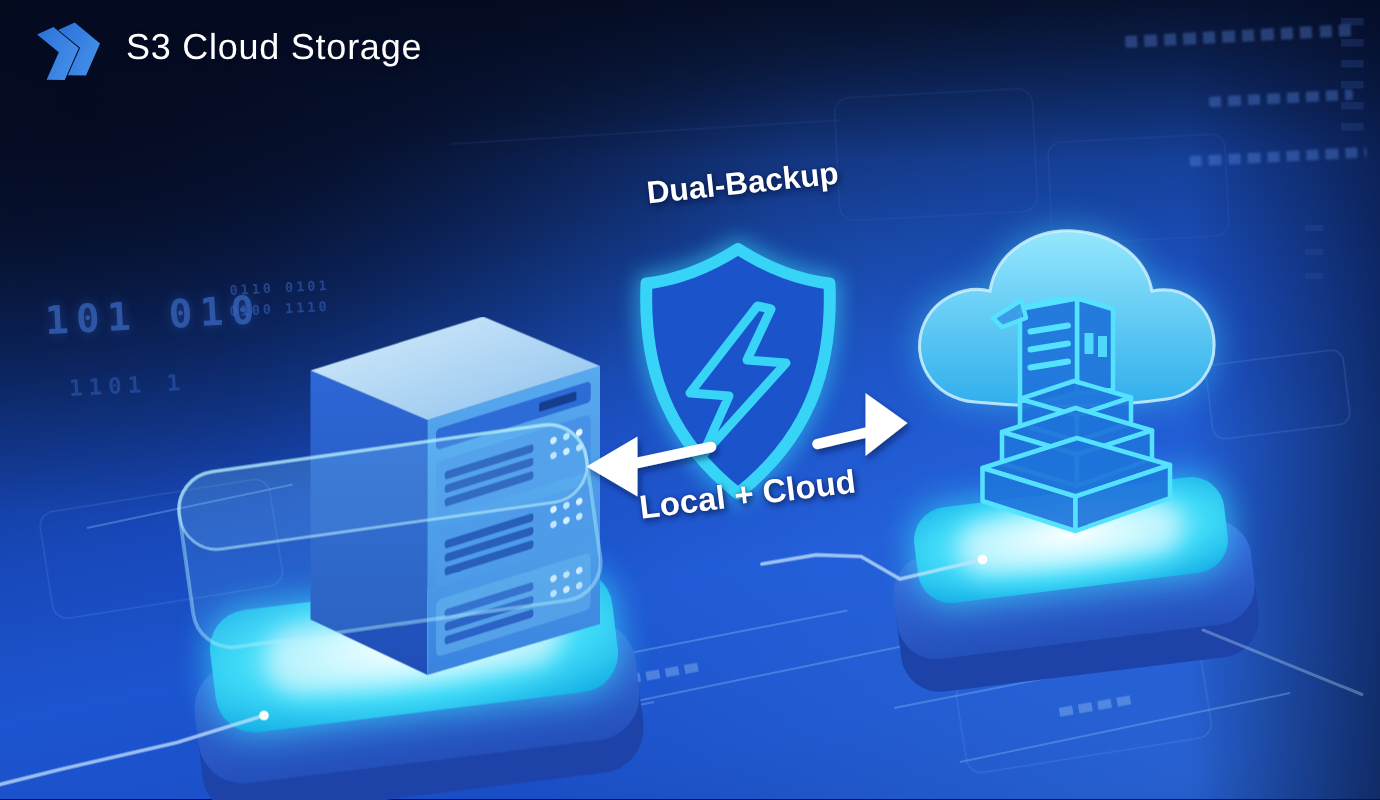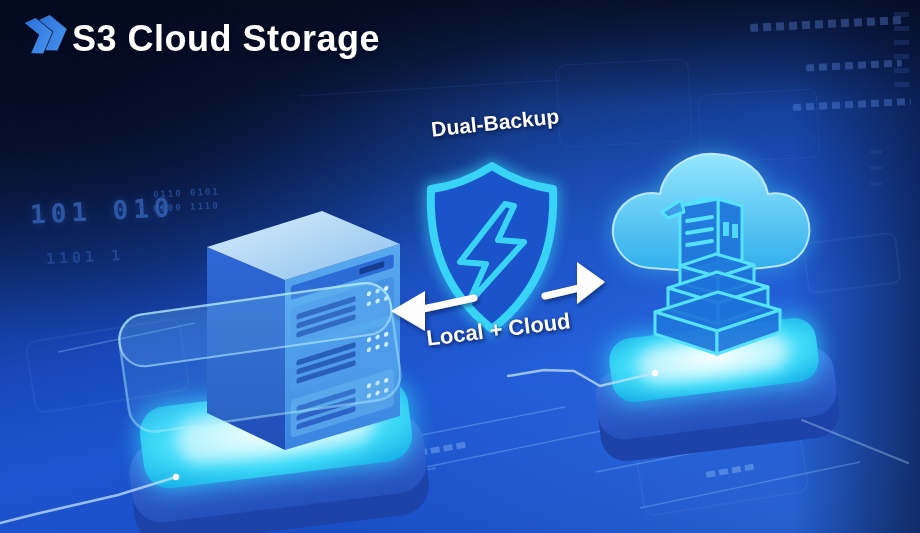--- a/index.html
+++ b/index.html
@@ -11,21 +11,21 @@
       linear-gradient(270deg, rgba(3,8,28,.55), rgba(3,8,28,0) 14%),
       linear-gradient(180deg, rgba(2,5,18,.55), rgba(2,5,18,0) 20%),
       radial-gradient(700px 420px at 70% 48%, rgba(45,115,235,.38), rgba(45,115,235,0) 70%),
       radial-gradient(640px 380px at 86% 96%, rgba(62,132,242,.42), rgba(62,132,242,0) 70%),
       linear-gradient(168deg, #061029 0%, #0a1a42 20%, #11378c 38%, #1848ba 52%, #1d55d0 66%, #1a4ec6 82%, #1443ae 100%);
   }
   svg{ position:absolute; inset:0; display:block; }
   .hdr{ position:absolute; left:0; top:0; width:920px; height:78px; z-index:6; }
   .logo{ position:absolute; left:20px; top:7px; width:58px; height:54px; }
   .title{
-    position:absolute; left:72px; top:18px; font-size:36px; font-weight:bold;
+    position:absolute; left:84px; top:18px; font-size:24px; font-weight:normal;
     color:#fff; letter-spacing:.5px; text-shadow:0 2px 5px rgba(0,8,32,.65);
     white-space:nowrap;
   }
   .lbl{ position:absolute; color:#fff; font-weight:bold; white-space:nowrap; z-index:7;
         text-shadow:1px 2px 4px rgba(0,14,58,.7), 0 0 2px rgba(0,10,40,.4); }
   .lbl-dual{ left:431px; top:111px; font-size:21px; transform:rotate(-6deg); }
   .lbl-flow{ left:426px; top:317px; font-size:22px; transform:rotate(-7deg); }
   .bin{ position:absolute; font-family:"DejaVu Sans Mono", monospace; font-weight:bold;
         color:#3b6cc8; white-space:nowrap; z-index:1; }
   .bin-main{ left:30px; top:196px; font-size:26px; letter-spacing:5px; opacity:.72; transform:rotate(-3deg);

